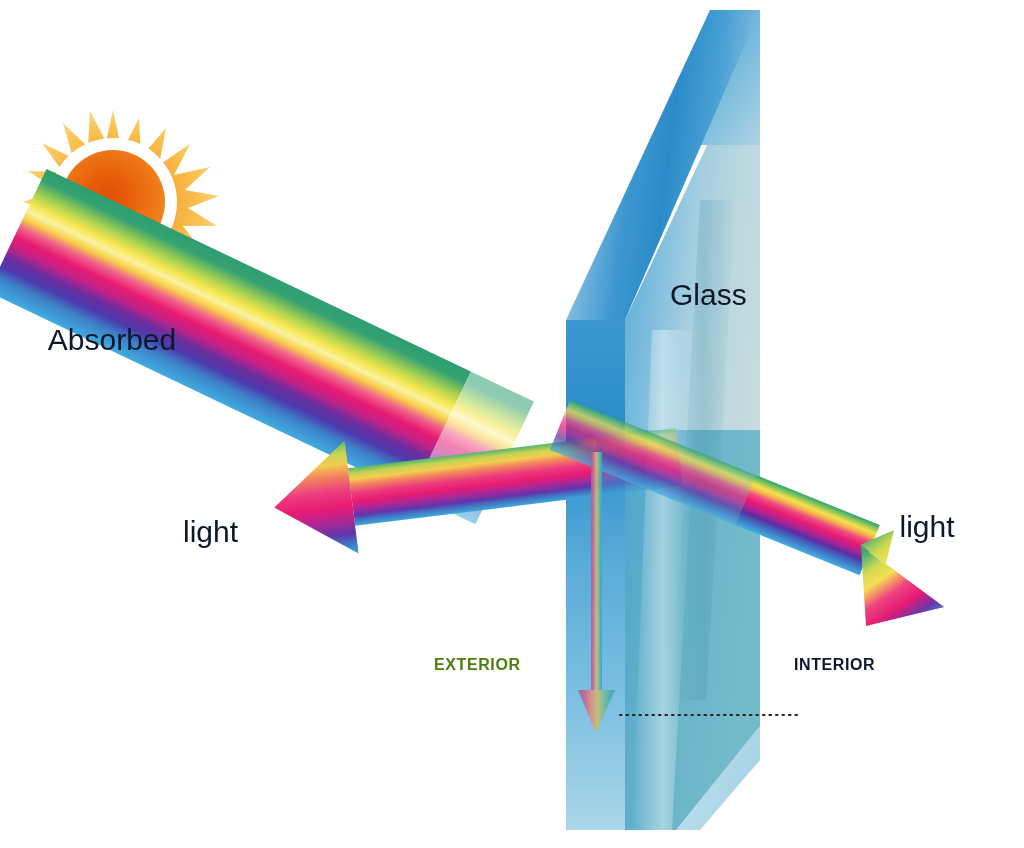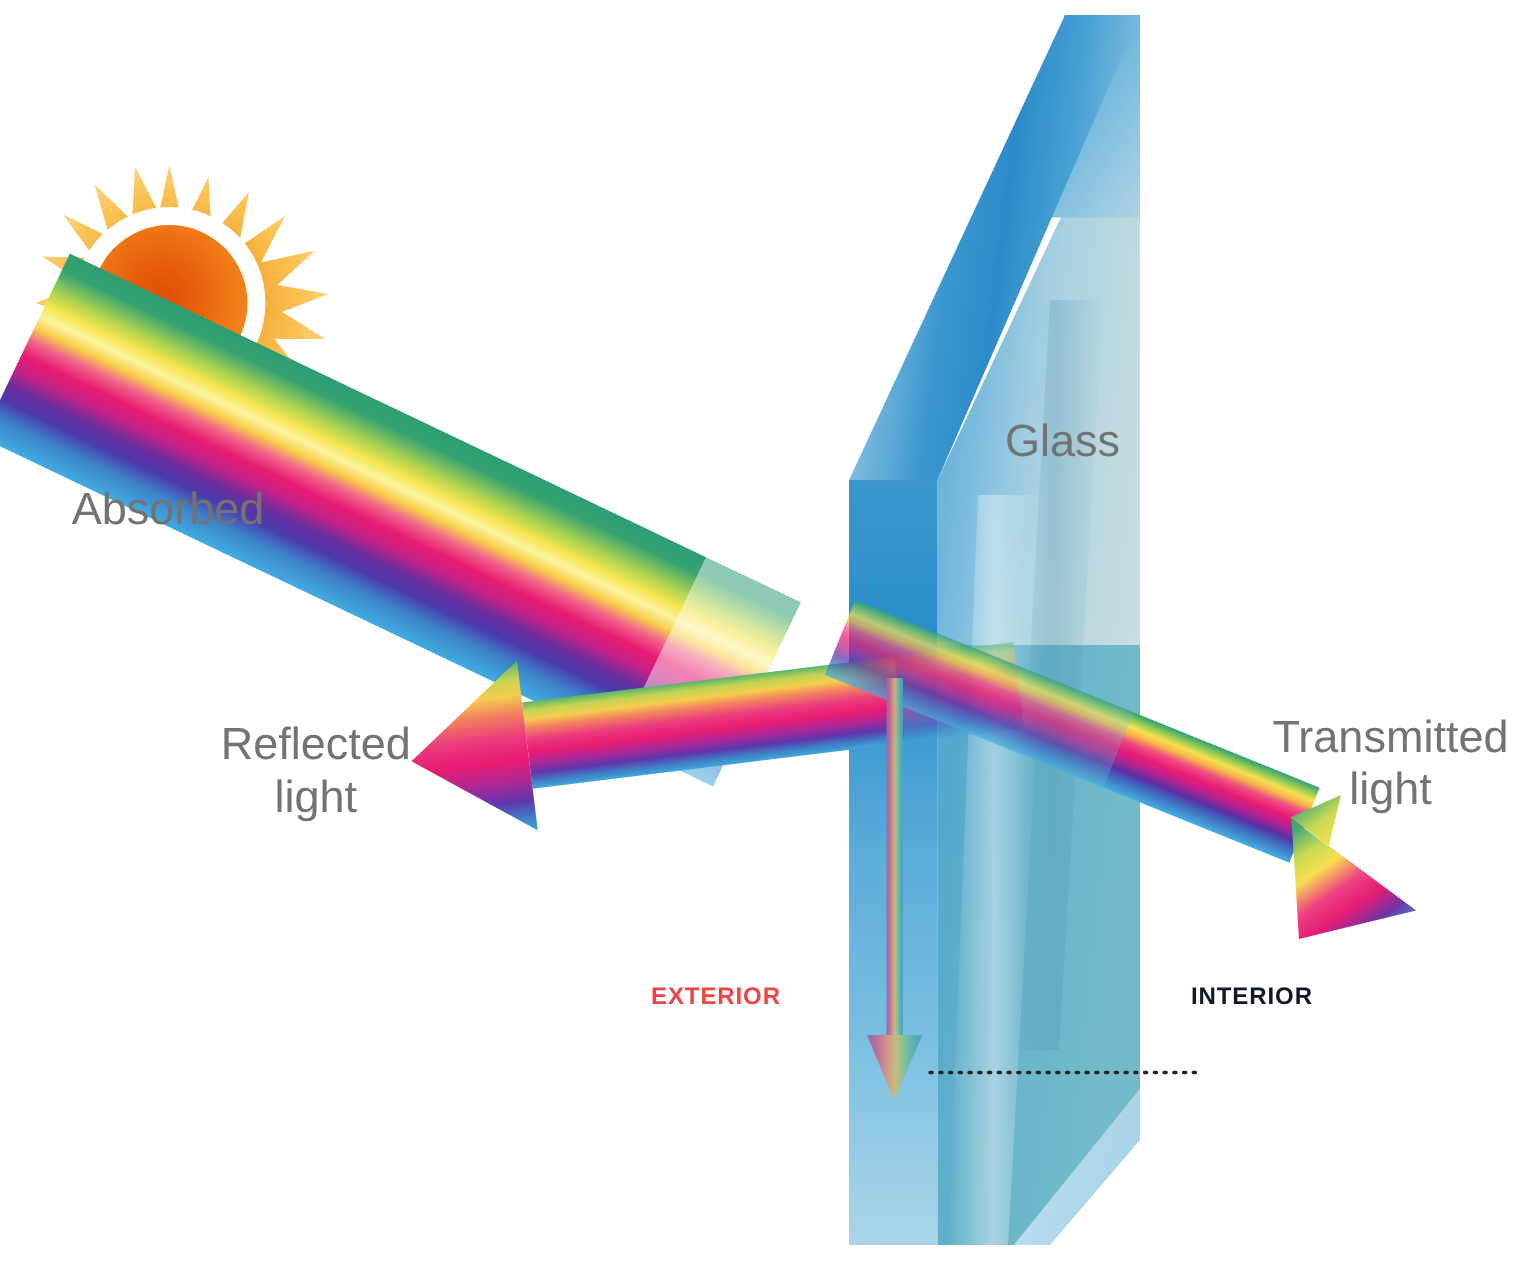--- a/index.html
+++ b/index.html
@@ -20,21 +20,21 @@
   }
   #diagram-svg {
     position: absolute;
     left: 0;
     top: 0;
     width: 1024px;
     height: 848px;
   }
   .lbl {
     position: absolute;
-    color: #737373;
+    color: #0f172a;
     font-family: "Liberation Sans", "DejaVu Sans", sans-serif;
     white-space: pre;
     line-height: 1.18;
     -webkit-font-smoothing: antialiased;
   }
   .lbl-big {
     font-size: 30px;
     font-weight: 400;
   }
   .lbl-side {
@@ -279,24 +279,22 @@
     </g>
 
     <line x1="620" y1="715" x2="797" y2="715" stroke="#232323" stroke-width="2.2" stroke-dasharray="1.5 5" stroke-linecap="round"></line>
 
   </svg>
 
   <div class="lbl lbl-big center" style="left:22px; top:322px; width:180px;">Absorbed</div>
 
   <div class="lbl lbl-big" style="left:670px; top:277px;">Glass</div>
 
-  <div class="lbl lbl-big center" style="left:108px; top:479px; width:205px;">Reflected</div>
   <div class="lbl lbl-big center" style="left:108px; top:514px; width:205px;">light</div>
 
-  <div class="lbl lbl-big center" style="left:838px; top:474px; width:178px;">Transmitted</div>
   <div class="lbl lbl-big center" style="left:838px; top:509px; width:178px;">light</div>
 
 
-  <div class="lbl lbl-side" style="left:434px; top:656px; color:#ef4444;">EXTERIOR</div>
+  <div class="lbl lbl-side" style="left:434px; top:656px; color:#4d7c0f;">EXTERIOR</div>
 
   <div class="lbl lbl-side" style="left:794px; top:656px; color:#0f172a;">INTERIOR</div>
 
 </div>
 
 </body></html>

